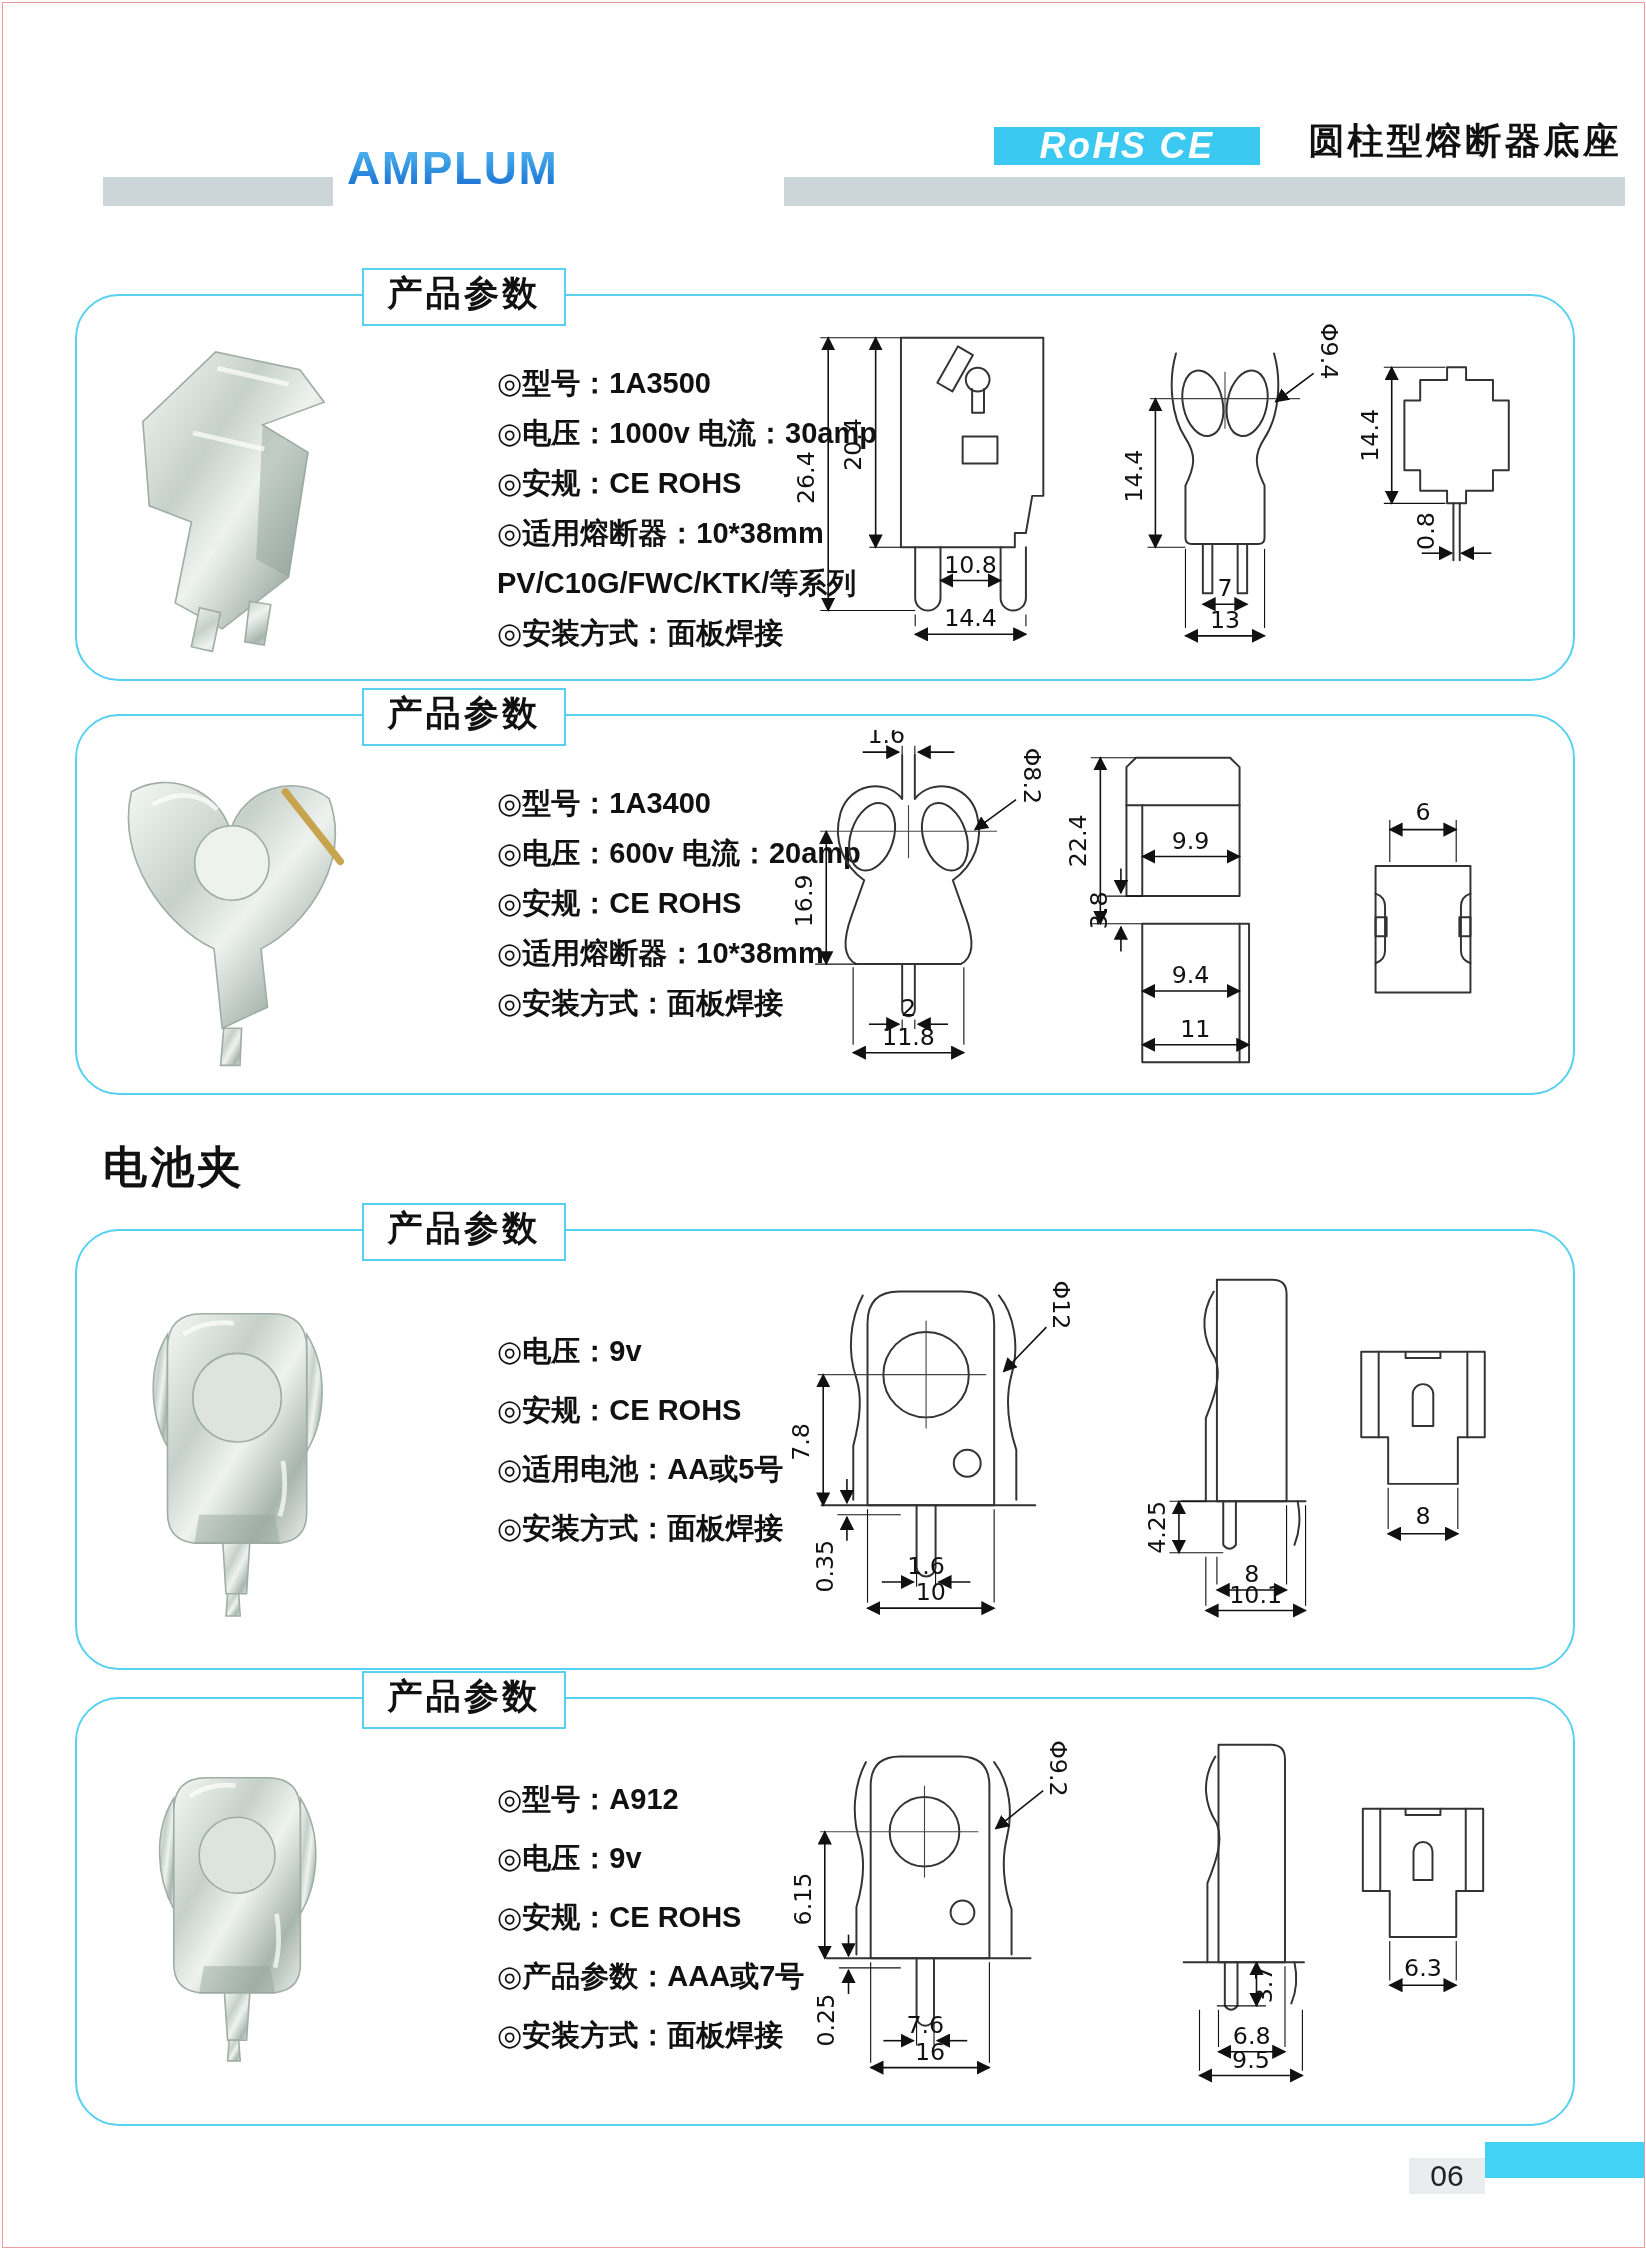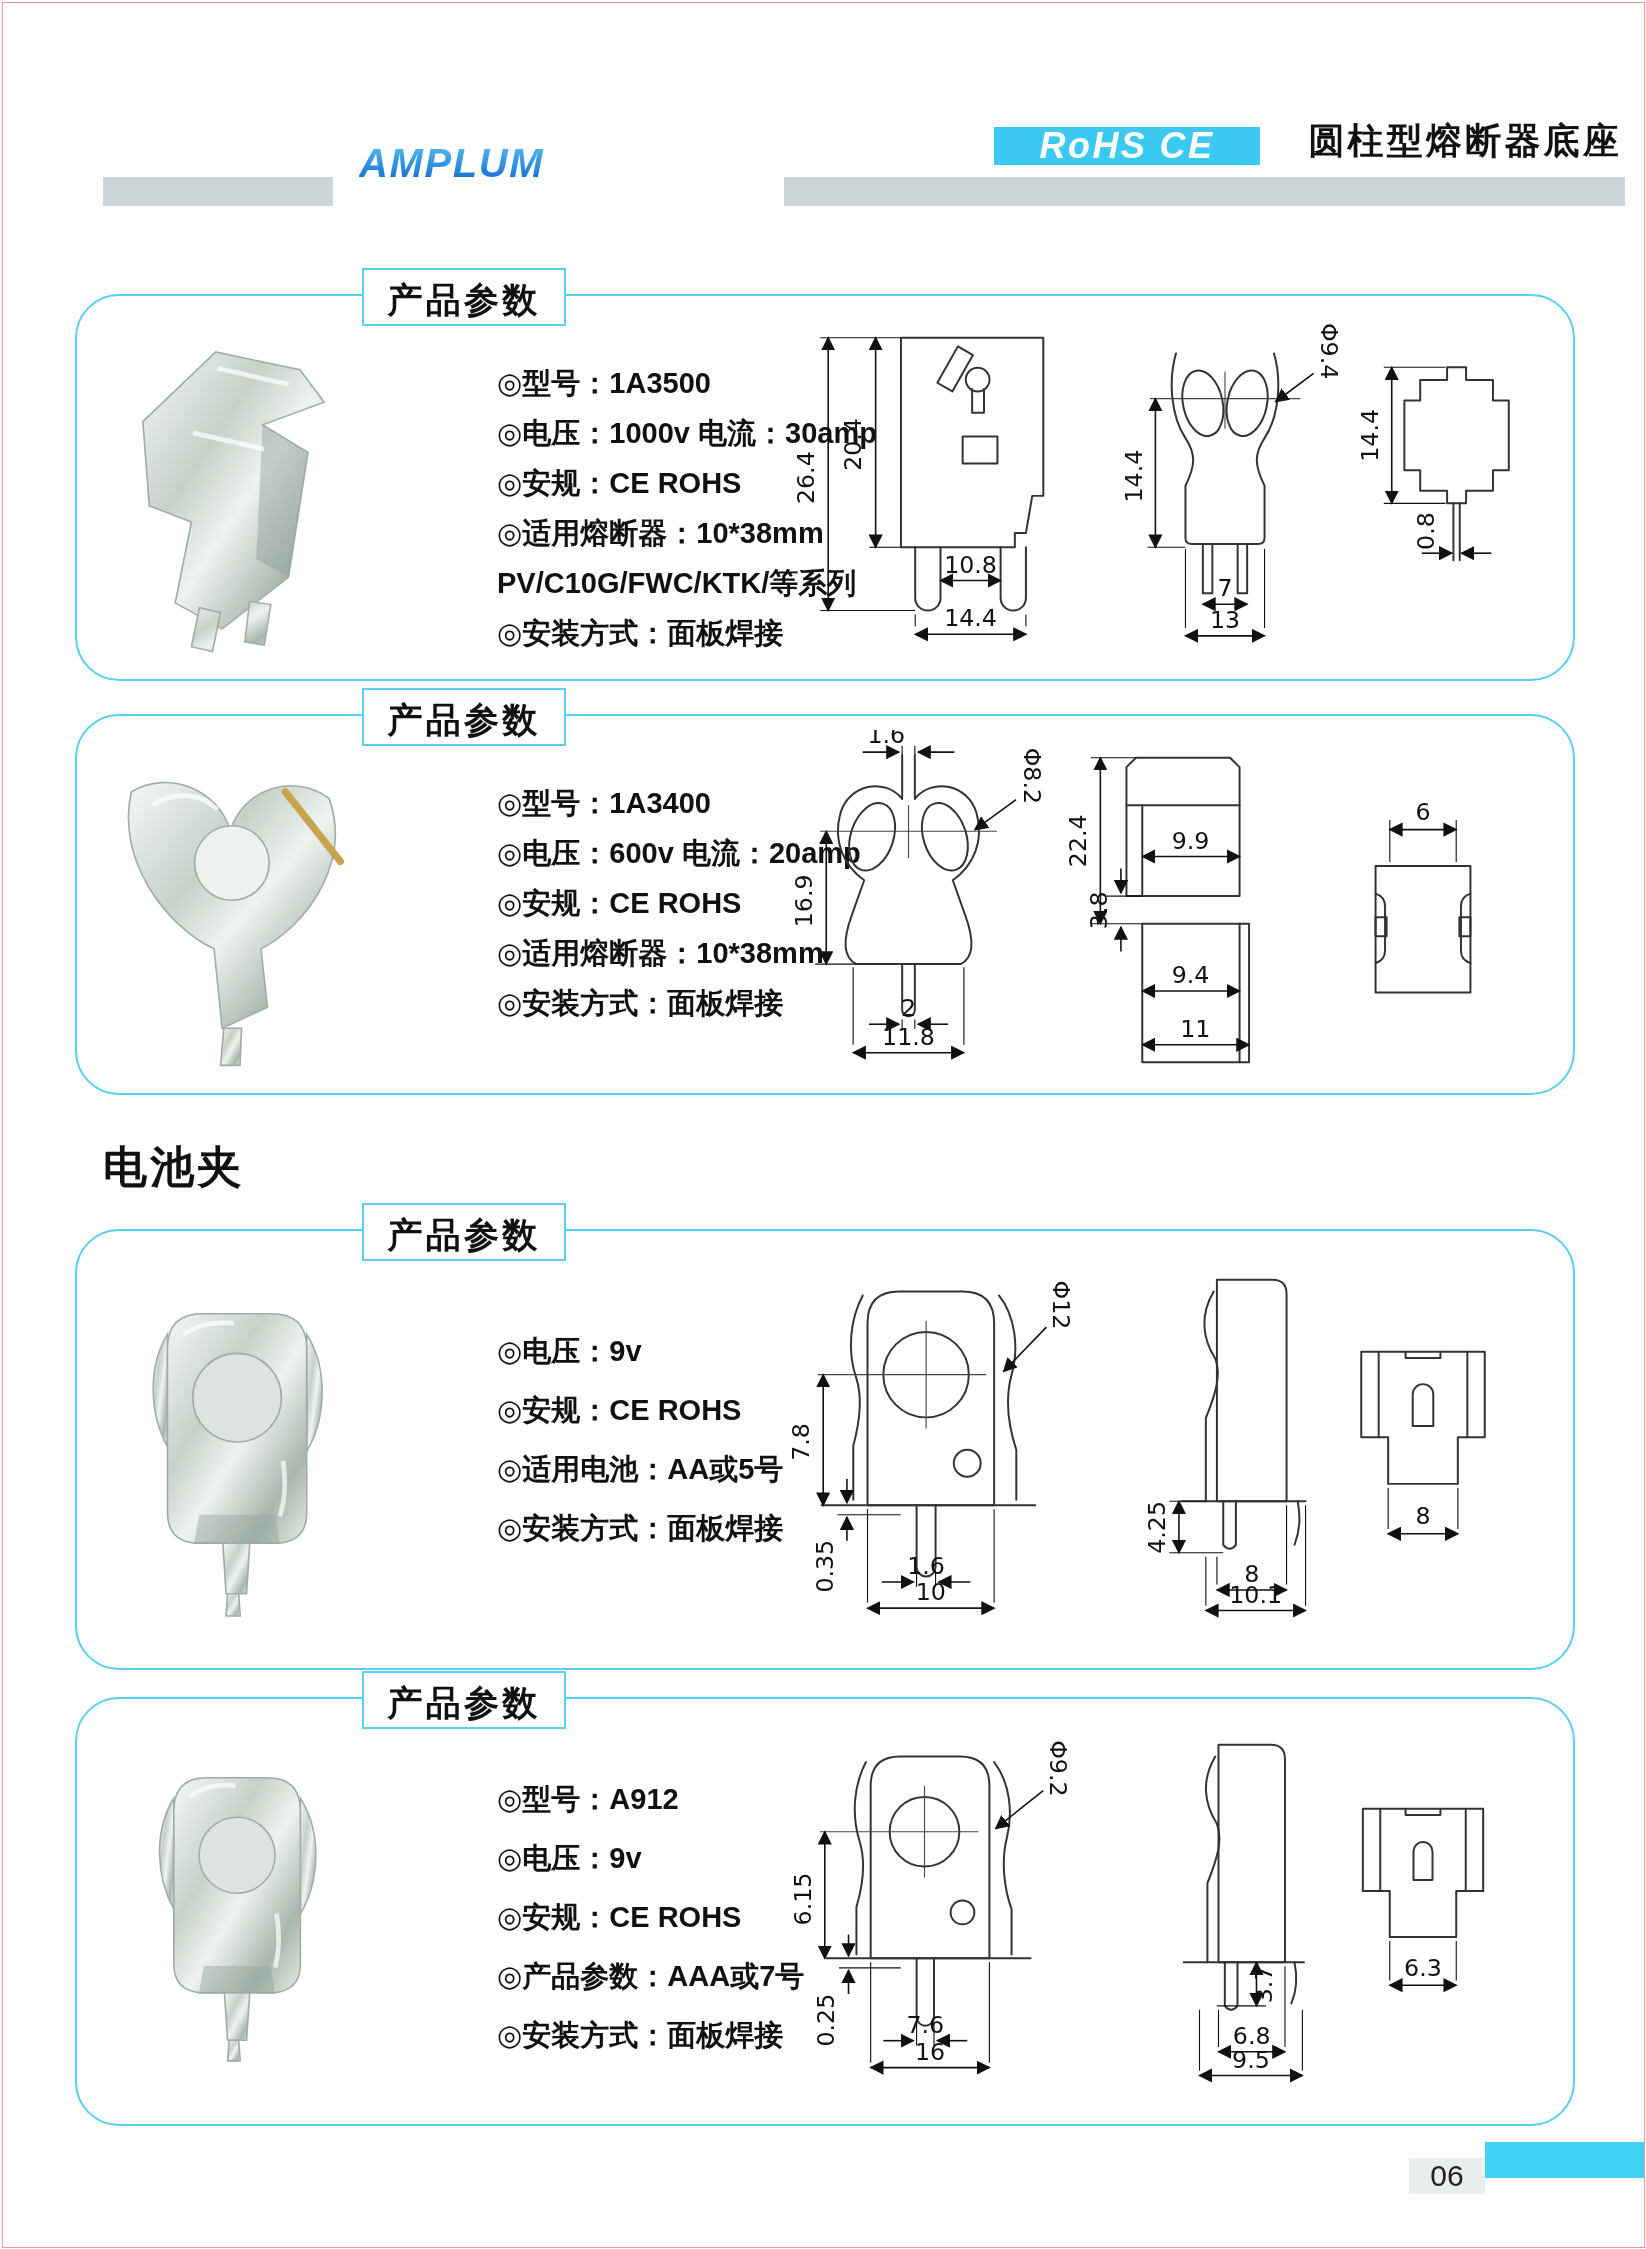--- a/index.html
+++ b/index.html
@@ -2,34 +2,34 @@
 <html style="font-size:12.7px"><head>
 <meta charset="utf-8">
 <style>
   html,body{margin:0;padding:0;background:#fff;}
   body{width:1647px;height:2250px;position:relative;font-family:"Liberation Sans","DejaVu Sans",sans-serif;color:#111;overflow:hidden;}
   .page-border{position:absolute;left:1.6px;top:1.6px;right:2.4px;bottom:2.4px;border:1.6px solid #ef9a9a;pointer-events:none;z-index:50;}
   
   .bar{position:absolute;height:28.5px;background:#ccd6d9;}
   .bar-left{left:103px;top:177px;width:230px;}
   .bar-right{left:784px;top:177px;width:841px;}
-  .brand{position:absolute;left:347px;top:141px;font-size:40px;font-weight:bold;font-style:italic;letter-spacing:1.6px;
+  .brand{position:absolute;left:347px;top:141px;font-size:46px;font-weight:bold;letter-spacing:1.6px;
          background:linear-gradient(180deg,#5cc0f2 0%,#2f8fe0 55%,#1263c9 100%);
-         -webkit-background-clip:text;background-clip:text;color:transparent;margin-left:12px;}
+         -webkit-background-clip:text;background-clip:text;color:transparent;}
   .badge{position:absolute;left:994px;top:127px;width:266px;height:38px;background:#3cc9f1;color:#fff;
          font-size:36px;font-weight:bold;font-style:italic;display:flex;align-items:center;justify-content:center;letter-spacing:2.4px;}
   .page-title{position:absolute;right:25px;top:117px;font-size:36px;font-weight:bold;letter-spacing:3.2px;white-space:nowrap;}
   
   .card{position:absolute;left:75px;width:1496px;border:2.4px solid #58d0f0;border-radius:44px;background:#fff;}
   .card1{top:294px;height:383px;}
   .card2{top:714px;height:377px;}
   .card3{top:1229px;height:437px;}
   .card4{top:1697px;height:425px;}
   .param-box{position:absolute;top:-28.5px;left:285px;width:200px;height:54px;background:#fff;border:2.4px solid #58d0f0;
-             display:flex;align-items:flex-end;justify-content:center;font-size:35px;font-weight:bold;letter-spacing:3.2px;z-index:5;}
+             display:flex;align-items:flex-start;justify-content:center;font-size:35px;font-weight:bold;letter-spacing:3.2px;z-index:5;}
   .photo{position:absolute;}
   .specs{position:absolute;left:380px;font-weight:bold;font-size:29px;white-space:nowrap;margin-left:40px;}
   .specs .line{display:flex;align-items:center;}
   .lh62 .line{height:50px;}
   .lh72 .line{height:59px;}
   .drawing{position:absolute;}
   .section-title{position:absolute;left:103px;top:1138px;font-size:44px;font-weight:bold;letter-spacing:3.2px;}
   
   .pagenum{position:absolute;left:1409px;top:2142px;width:76px;height:36px;background:#e9edee;
            display:flex;align-items:center;justify-content:center;font-size:30px;color:#222;margin-top:16px;}

